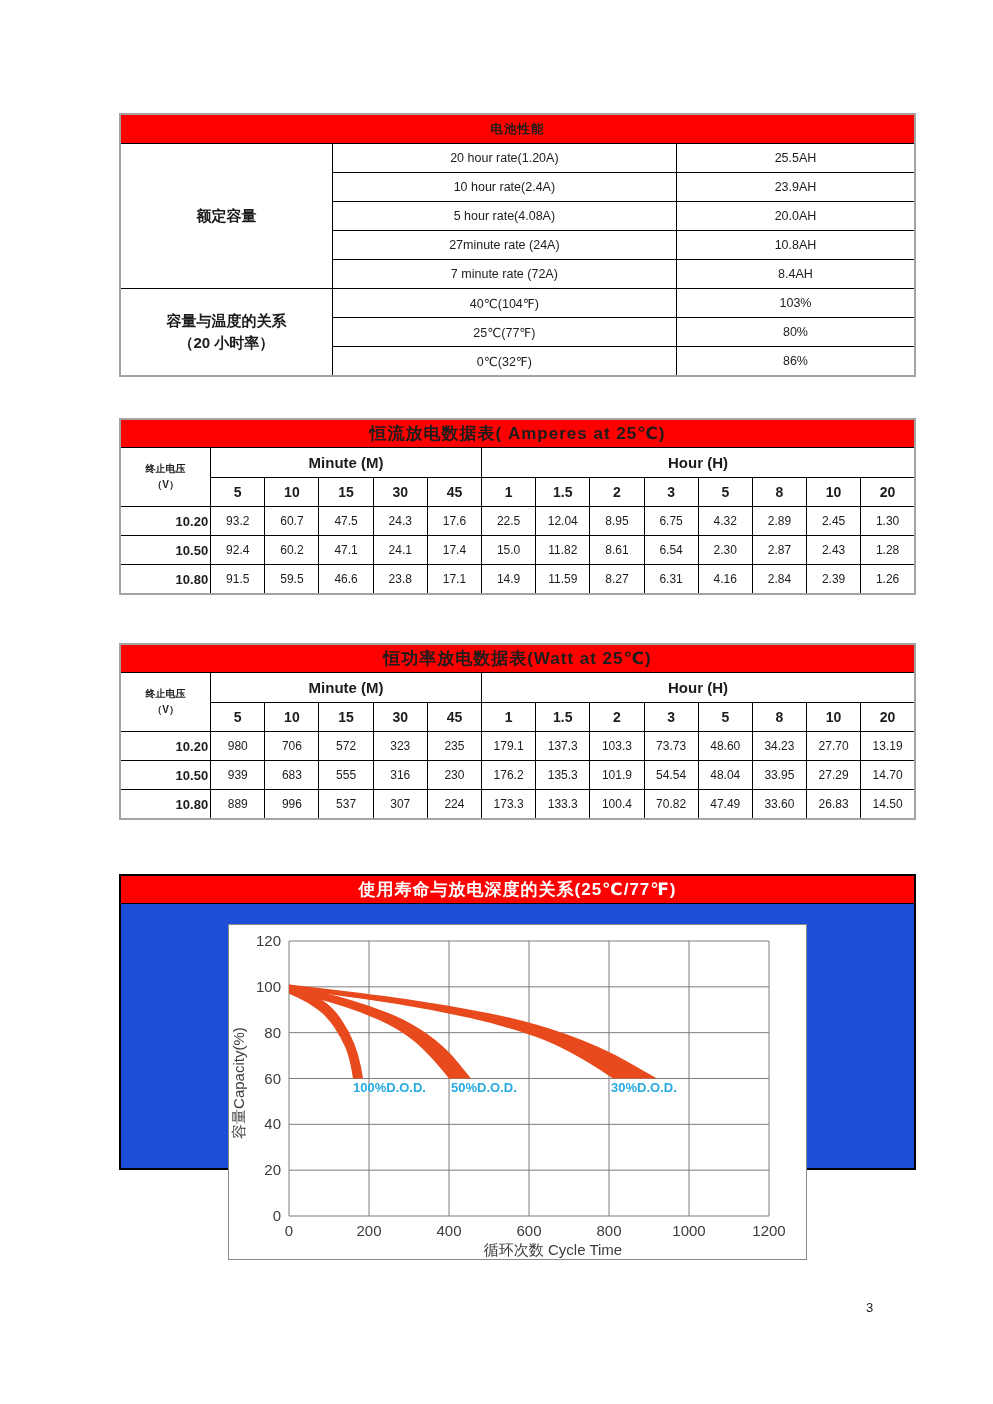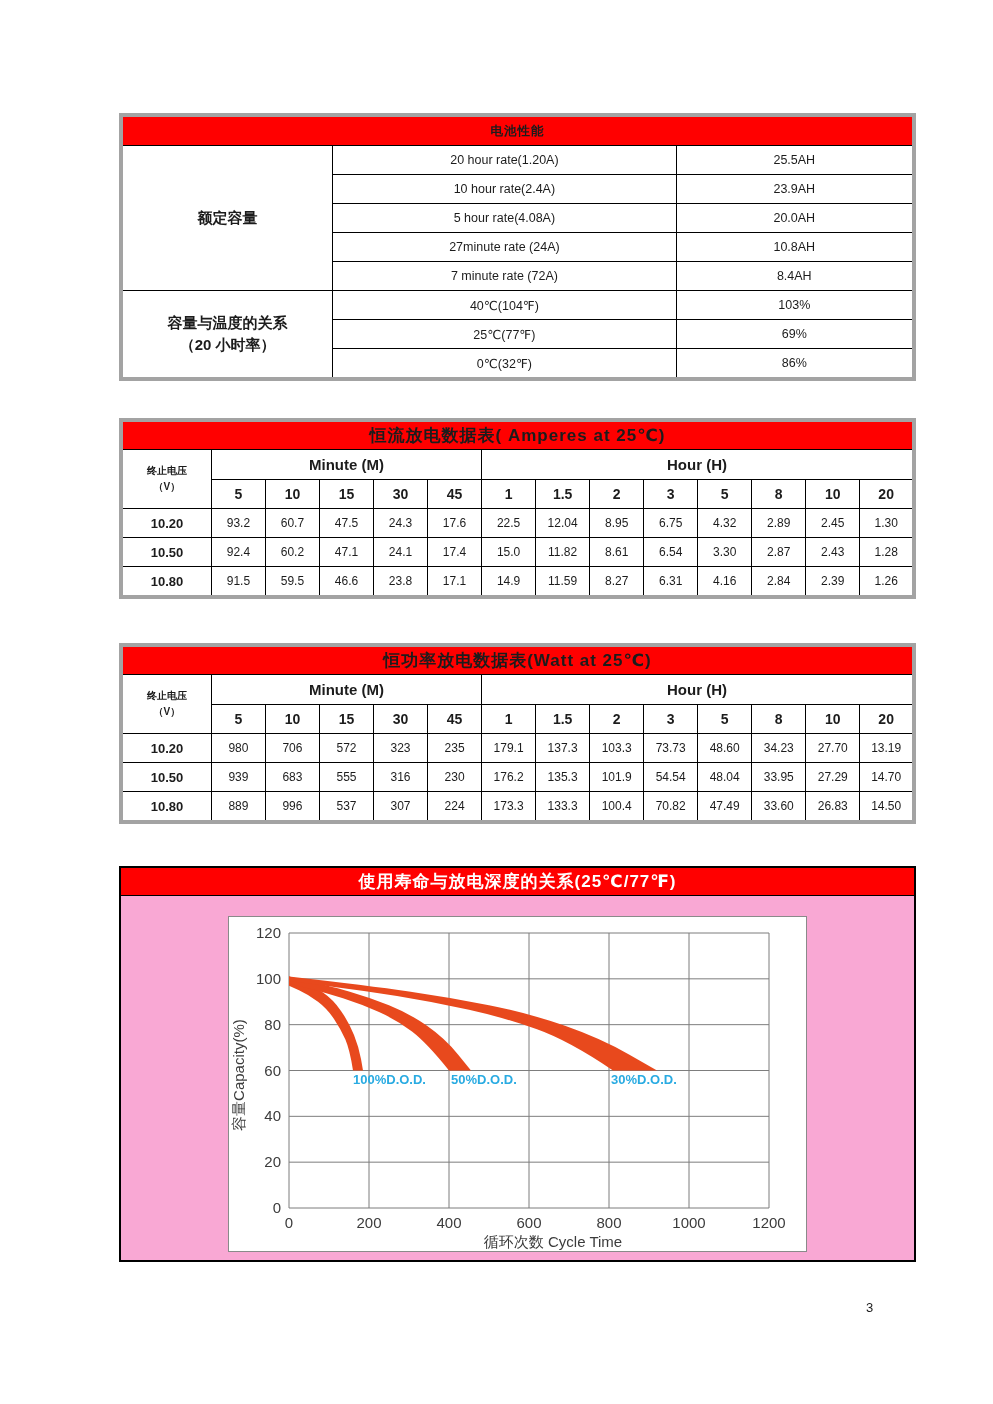--- a/index.html
+++ b/index.html
@@ -1,43 +1,43 @@
 <!DOCTYPE html>
 <html><head>
 <meta charset="utf-8">
 <style>
   html,body{margin:0;padding:0;}
   body{background:#ffffff;font-family:"Liberation Sans","DejaVu Sans",sans-serif;}
   .page{position:relative;width:993px;height:1404px;background:#ffffff;overflow:hidden;}
 
   
   .tbl{position:absolute;left:119px;width:797px;border-collapse:collapse;table-layout:fixed;
-       border:4px solid #a3a3a3;background:#fff;}
+       border:2px solid #a3a3a3;background:#fff;}
   .tbl td{border:1px solid #000;text-align:center;vertical-align:middle;padding:0 2px;
           color:#1c1c1c;overflow:hidden;white-space:nowrap;}
   .redbar{background:#ff0000;color:#ffffff;font-weight:bold;font-size:17px;height:27px;
           letter-spacing:1px;}
 
   
   .t1 td{height:28px;font-size:12.5px;}
   .t1 .glabel{font-weight:bold;font-size:15px;margin-top:6px;}
   .t1 .glabel div{line-height:1.5;}
 
   
   .dtable .corner{font-weight:bold;font-size:10px;}
   .dtable .corner div{line-height:1.6;}
   .dtable .unit-h{font-weight:bold;font-size:15px;height:29px;}
   .dtable .colh{font-weight:bold;font-size:14px;height:28px;}
-  .dtable .vcell{font-weight:bold;font-size:13px;}
+  .dtable .vcell{font-weight:bold;font-size:13px;text-align:right;}
   .dtable .val{font-size:12px;}
   .dtable tbody td{height:28px;}
 
   
-  .chart-section{position:absolute;left:119px;width:797px;height:396px;border:2px solid #000;
-                 background:#f9a8d4;box-sizing:border-box;}
+  .chart-section{position:absolute;left:119px;width:797px;height:296px;border:2px solid #000;
+                 background:#1d4ed8;box-sizing:border-box;margin-top:8px;}
   .chart-title{height:27px;line-height:27px;text-align:center;border-bottom:1px solid #000;}
   .chart-box{position:absolute;left:107px;top:48px;width:577px;height:334px;
              border:1px solid #8a8a8a;background:#fff;}
 
   .pageno{position:absolute;left:866px;top:1300px;font-size:13px;color:#1c1c1c;}
 </style>
 </head>
 <body>
 
 <div class="page">
@@ -78,21 +78,21 @@
       <tr>
         <td rowspan="3" class="glabel">
           <div>容量与温度的关系</div>
           <div>（20 小时率）</div>
         </td>
         <td>40℃(104℉)</td>
         <td>103%</td>
       </tr>
       <tr>
         <td>25℃(77℉)</td>
-        <td>69%</td>
+        <td>80%</td>
       </tr>
       <tr>
         <td>0℃(32℉)</td>
         <td>86%</td>
       </tr>
     </tbody>
   </table>
 
   <table class="tbl dtable" style="top:418px;border-radius:10px;">
     <colgroup>
@@ -160,21 +160,21 @@
           <td class="vcell">10.50</td>
           <td class="val">92.4</td>
           <td class="val">60.2</td>
           <td class="val">47.1</td>
           <td class="val">24.1</td>
           <td class="val">17.4</td>
           <td class="val">15.0</td>
           <td class="val">11.82</td>
           <td class="val">8.61</td>
           <td class="val">6.54</td>
-          <td class="val">3.30</td>
+          <td class="val">2.30</td>
           <td class="val">2.87</td>
           <td class="val">2.43</td>
           <td class="val">1.28</td>
         </tr>
         <tr>
           <td class="vcell">10.80</td>
           <td class="val">91.5</td>
           <td class="val">59.5</td>
           <td class="val">46.6</td>
           <td class="val">23.8</td>

